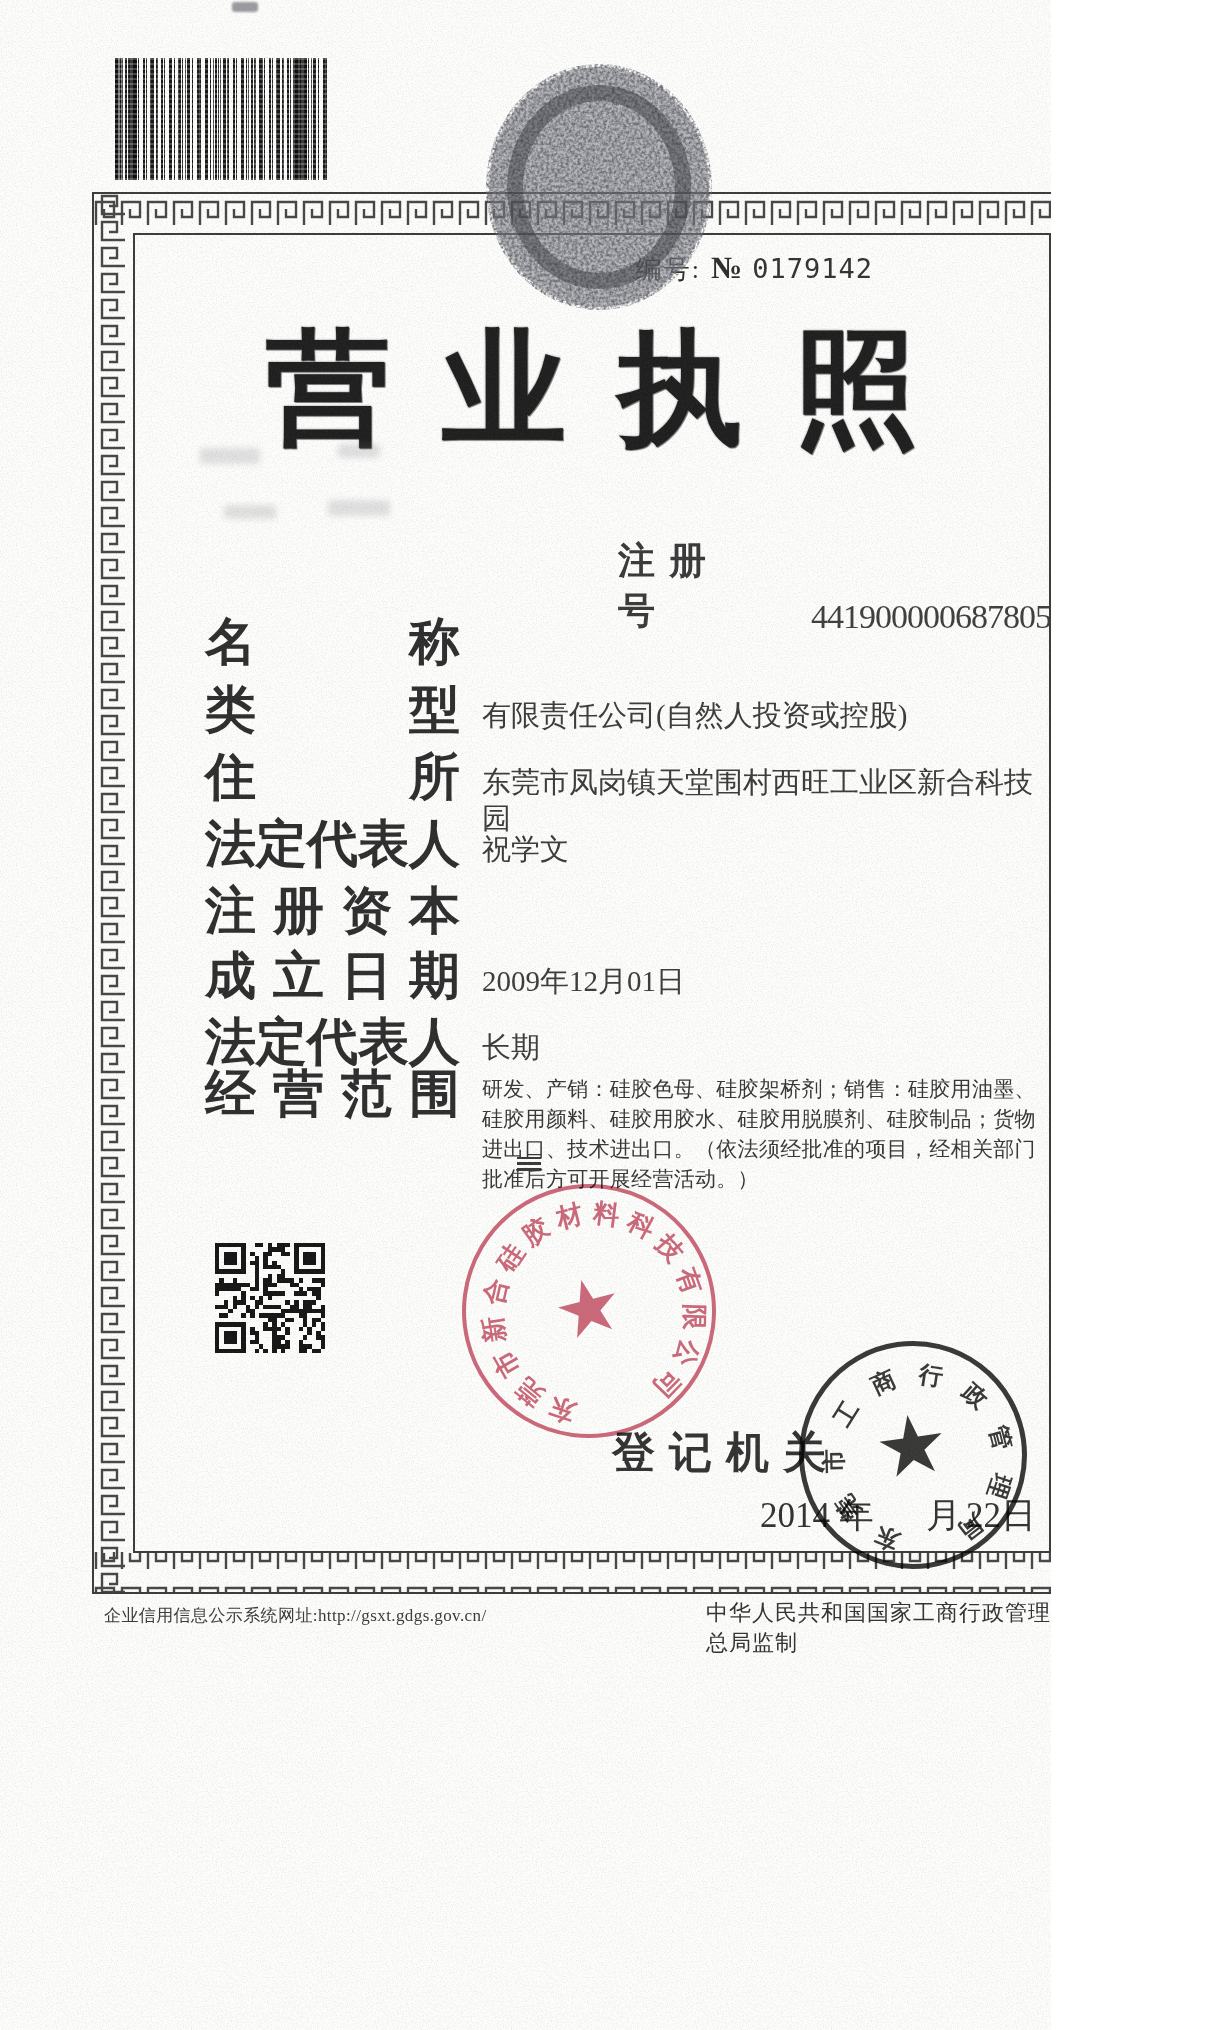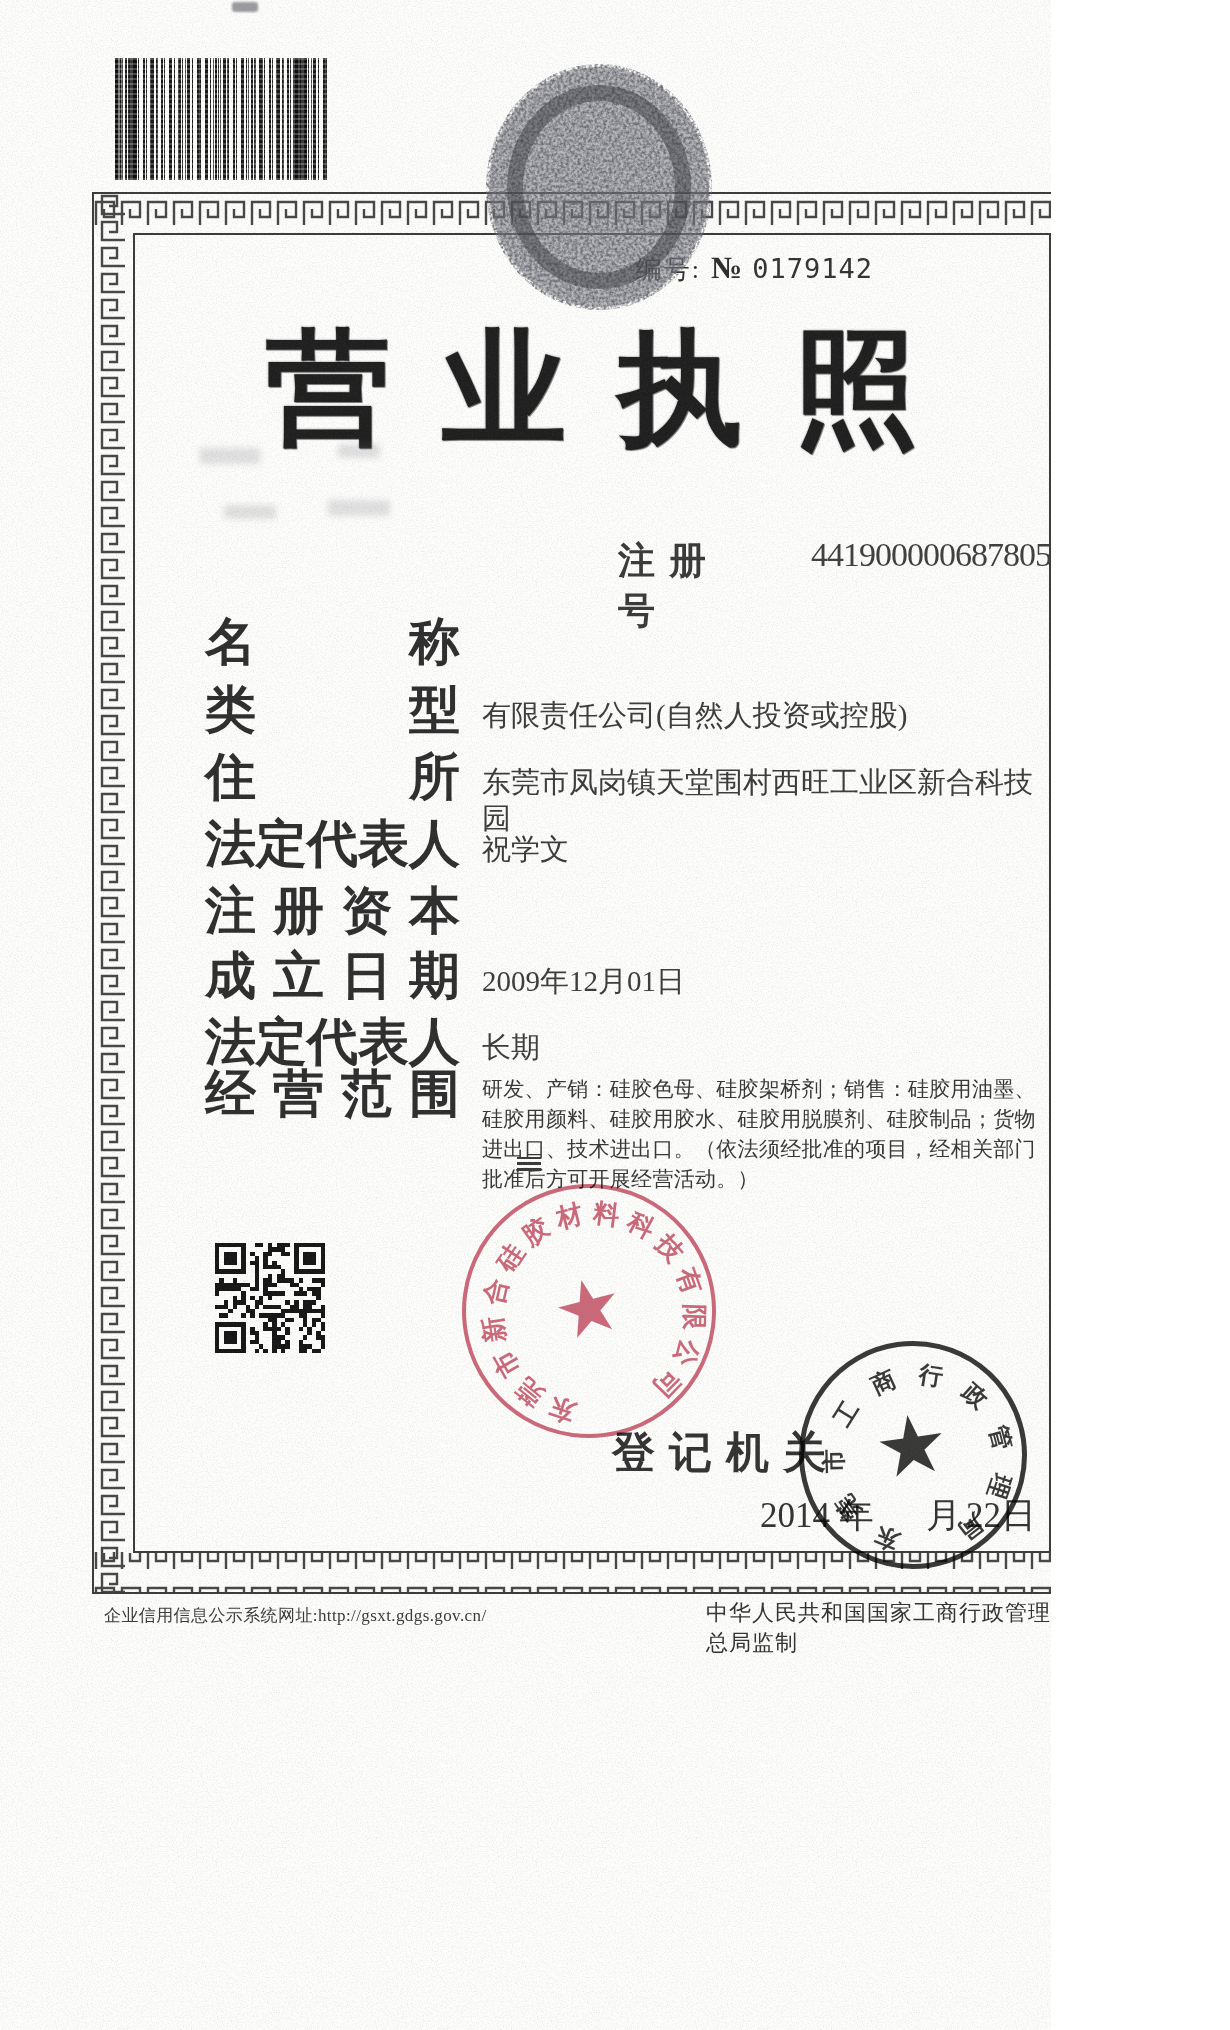--- a/index.html
+++ b/index.html
@@ -26,21 +26,21 @@
   .serial .numero{font-weight:bold;font-size:31px;}
   .serial .num{font-family:"DejaVu Sans Mono",monospace;font-size:27px;letter-spacing:1px;color:#333;}
 
   
   .title{position:absolute;top:314px;left:92px;width:1000px;text-align:center;z-index:2;
     font-family:"Liberation Sans",sans-serif;font-weight:900;font-size:124px;line-height:1.2;
     letter-spacing:52px;transform:translateX(26px);color:#1f1f1f;
     text-shadow:0 0 2px rgba(25,25,25,.65),1px 1px 0 rgba(40,40,40,.5);}
 
   
-  .regline{position:absolute;top:536px;left:618px;display:flex;align-items:flex-start;gap:36px;z-index:2;}
+  .regline{position:absolute;top:536px;left:618px;display:flex;align-items:flex-end;gap:36px;z-index:2;}
   .reg-label{font-size:37px;letter-spacing:14px;font-weight:600;color:#3a3a3a;}
   .reg-no{font-size:34px;letter-spacing:-1px;color:#3f3f3f;margin-left:16px;}
 
   
   .field-row{position:absolute;left:205px;width:845px;display:flex;z-index:2;}
   .f-label{width:255px;flex:none;font-size:51px;line-height:48px;font-weight:700;color:#2e2e2e;
     text-align:justify;text-align-last:justify;}
   .f-value{margin-left:22px;flex:1;font-size:29px;line-height:1.25;color:#3c3c3c;padding-top:11px;}
   .r1{top:618px}.r2{top:686px}.r3{top:753px}.r4{top:820px}.r5{top:887px}.r6{top:952px}.r7{top:1018px}.r8{top:1070px}
   .r8 .f-value{font-size:21px;line-height:30px;padding-top:4px;letter-spacing:.3px;color:#373737;}

